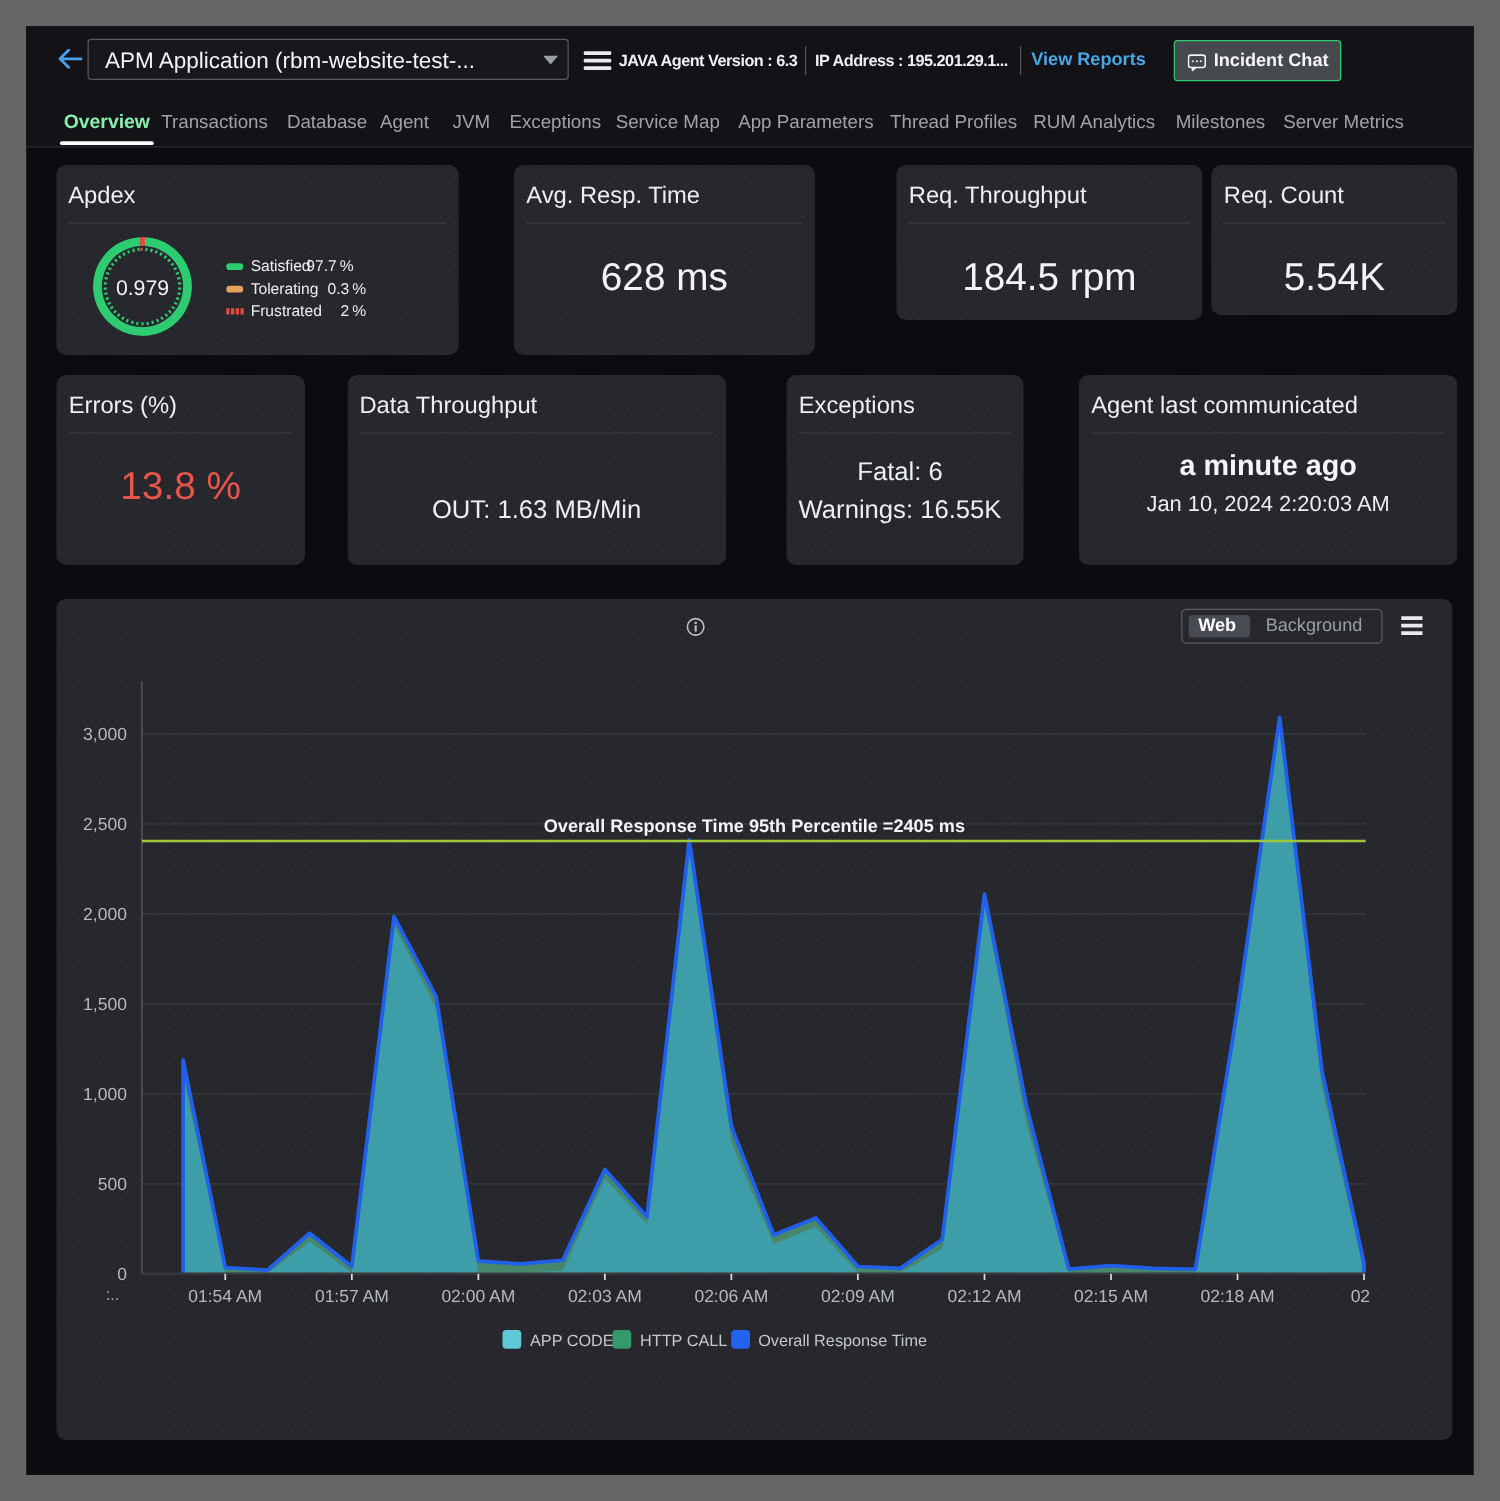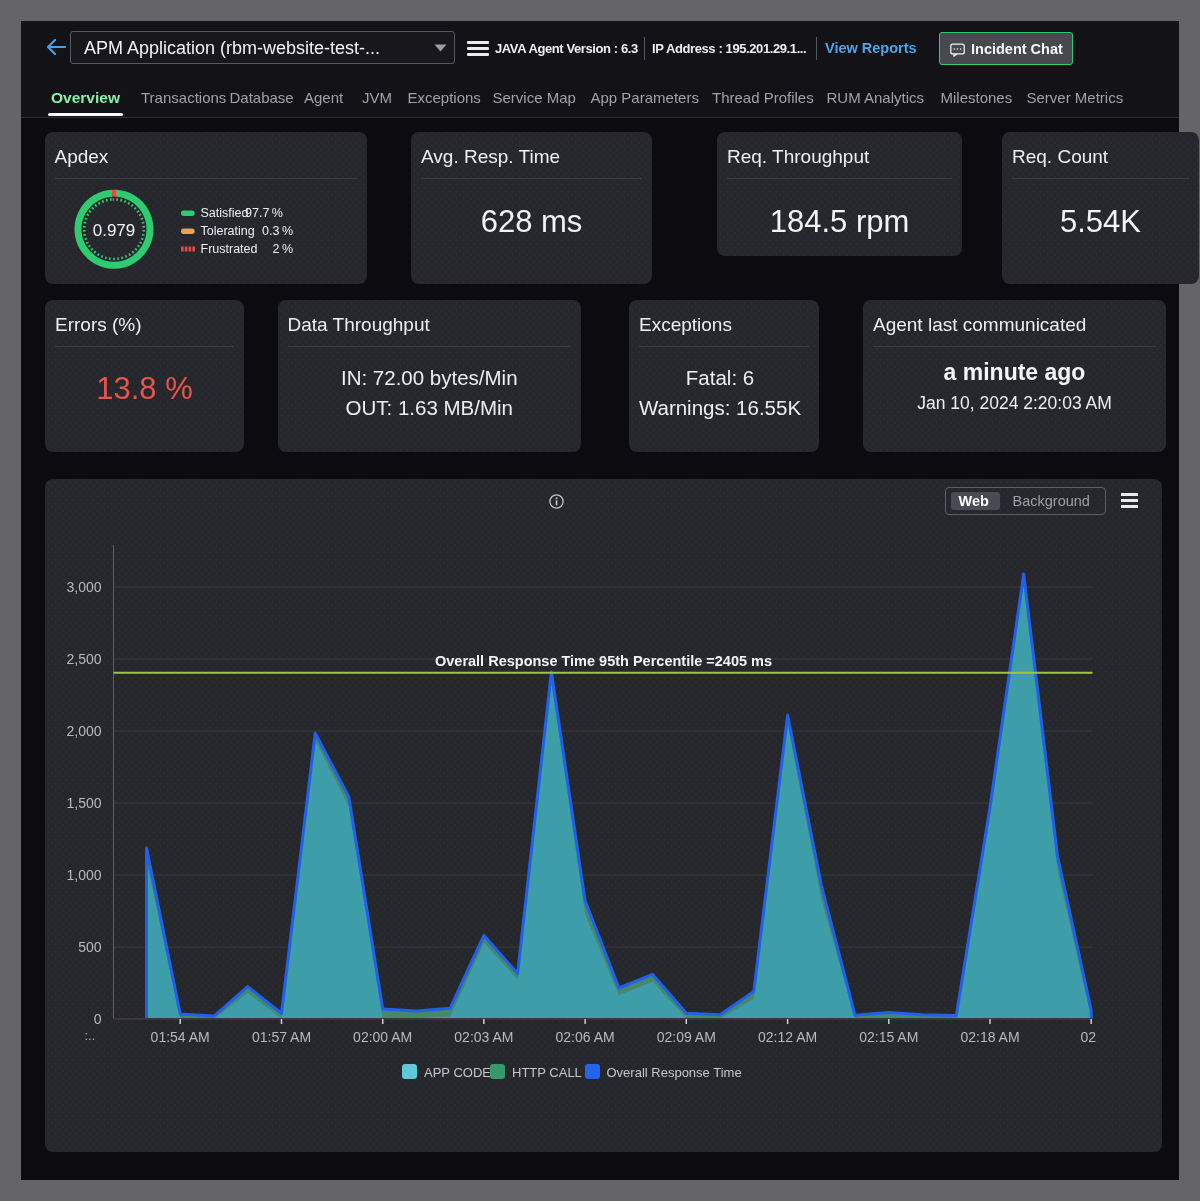--- a/index.html
+++ b/index.html
@@ -44,21 +44,21 @@
 <svg class="abs" style="left:950px;top:42px" width="15" height="16" viewBox="0 0 19 17">
   <rect x="1" y="1" width="17" height="12.5" rx="2.5" stroke="#f0f2f3" stroke-width="1.6" fill="none"></rect>
   <path d="M5 13.5 L5 16.5 L8.5 13.5" stroke="#f0f2f3" stroke-width="1.6" fill="none" stroke-linejoin="round"></path>
   <circle cx="5.5" cy="7.2" r="1" fill="#f0f2f3"></circle>
     <circle cx="9.5" cy="7.2" r="1" fill="#f0f2f3"></circle>
     <circle cx="13.5" cy="7.2" r="1" fill="#f0f2f3"></circle>
 </svg>
 <div class="abs" style="left:971px;top:41px;font-size:14.5px;font-weight:600;color:#f5f6f7;white-space:nowrap">Incident Chat</div>
 
 <div class="tab" style="left:51px;color:#86efac;font-weight:bold;font-size:15.5px">Overview</div>
-<div class="tab" style="left:141px">Transactions</div>
+<div class="tab" style="left:129px">Transactions</div>
 <div class="tab" style="left:229.5px">Database</div>
 <div class="tab" style="left:304px">Agent</div>
 <div class="tab" style="left:362px">JVM</div>
 <div class="tab" style="left:407.5px">Exceptions</div>
 <div class="tab" style="left:492.5px">Service Map</div>
 <div class="tab" style="left:590.5px">App Parameters</div>
 <div class="tab" style="left:712px">Thread Profiles</div>
 <div class="tab" style="left:826.5px">RUM Analytics</div>
 <div class="tab" style="left:940.5px">Milestones</div>
 <div class="tab" style="left:1026.5px">Server Metrics</div>
@@ -89,35 +89,34 @@
 <div class="card" style="left:411px;top:132px;width:241px;height:152px">
   <div class="ctitle">Avg. Resp. Time</div>
     <div class="csep"></div>
   <div class="bigval" style="top:72px">628 ms</div>
 </div>
 <div class="card" style="left:717px;top:132px;width:245px;height:124px">
   <div class="ctitle">Req. Throughput</div>
     <div class="csep"></div>
   <div class="bigval" style="top:72px">184.5 rpm</div>
 </div>
-<div class="card" style="left:1002px;top:132px;width:197px;height:152px">
+<div class="card" style="left:969px;top:132px;width:197px;height:120px">
   <div class="ctitle">Req. Count</div>
     <div class="csep"></div>
   <div class="bigval" style="top:72px">5.54K</div>
 </div>
 
 <div class="card" style="left:45px;top:300px;width:199px;height:152px">
   <div class="ctitle">Errors (%)</div>
     <div class="csep"></div>
   <div class="bigval" style="top:71px;color:#e8554a">13.8 %</div>
 </div>
 <div class="card" style="left:277.5px;top:300px;width:303.5px;height:152px">
   <div class="ctitle">Data Throughput</div>
     <div class="csep"></div>
-  <div class="midtxt" style="top:66px">IN: 72.00 bytes/Min</div>
   <div class="midtxt" style="top:96px">OUT: 1.63 MB/Min</div>
 </div>
 <div class="card" style="left:629px;top:300px;width:190px;height:152px">
   <div class="ctitle">Exceptions</div>
     <div class="csep"></div>
   <div class="midtxt" style="top:66px;left:-4px">Fatal: 6</div>
   <div class="midtxt" style="top:96px;left:-4px">Warnings: 16.55K</div>
 </div>
 <div class="card" style="left:863px;top:300px;width:303px;height:152px">
   <div class="ctitle">Agent last communicated</div>

